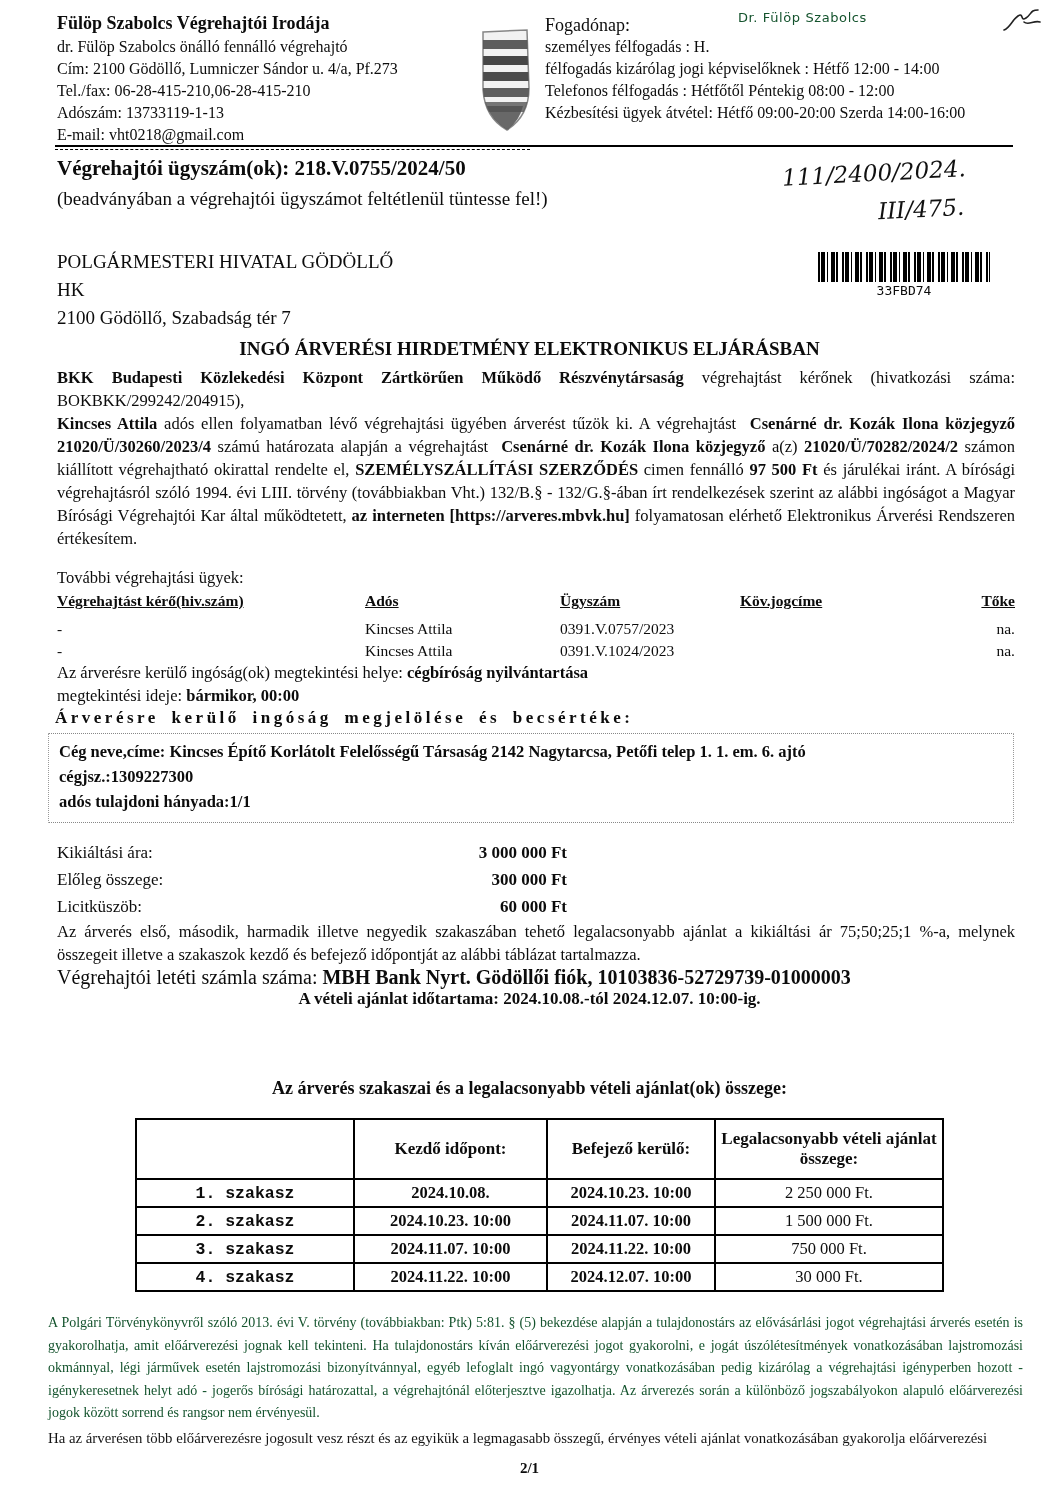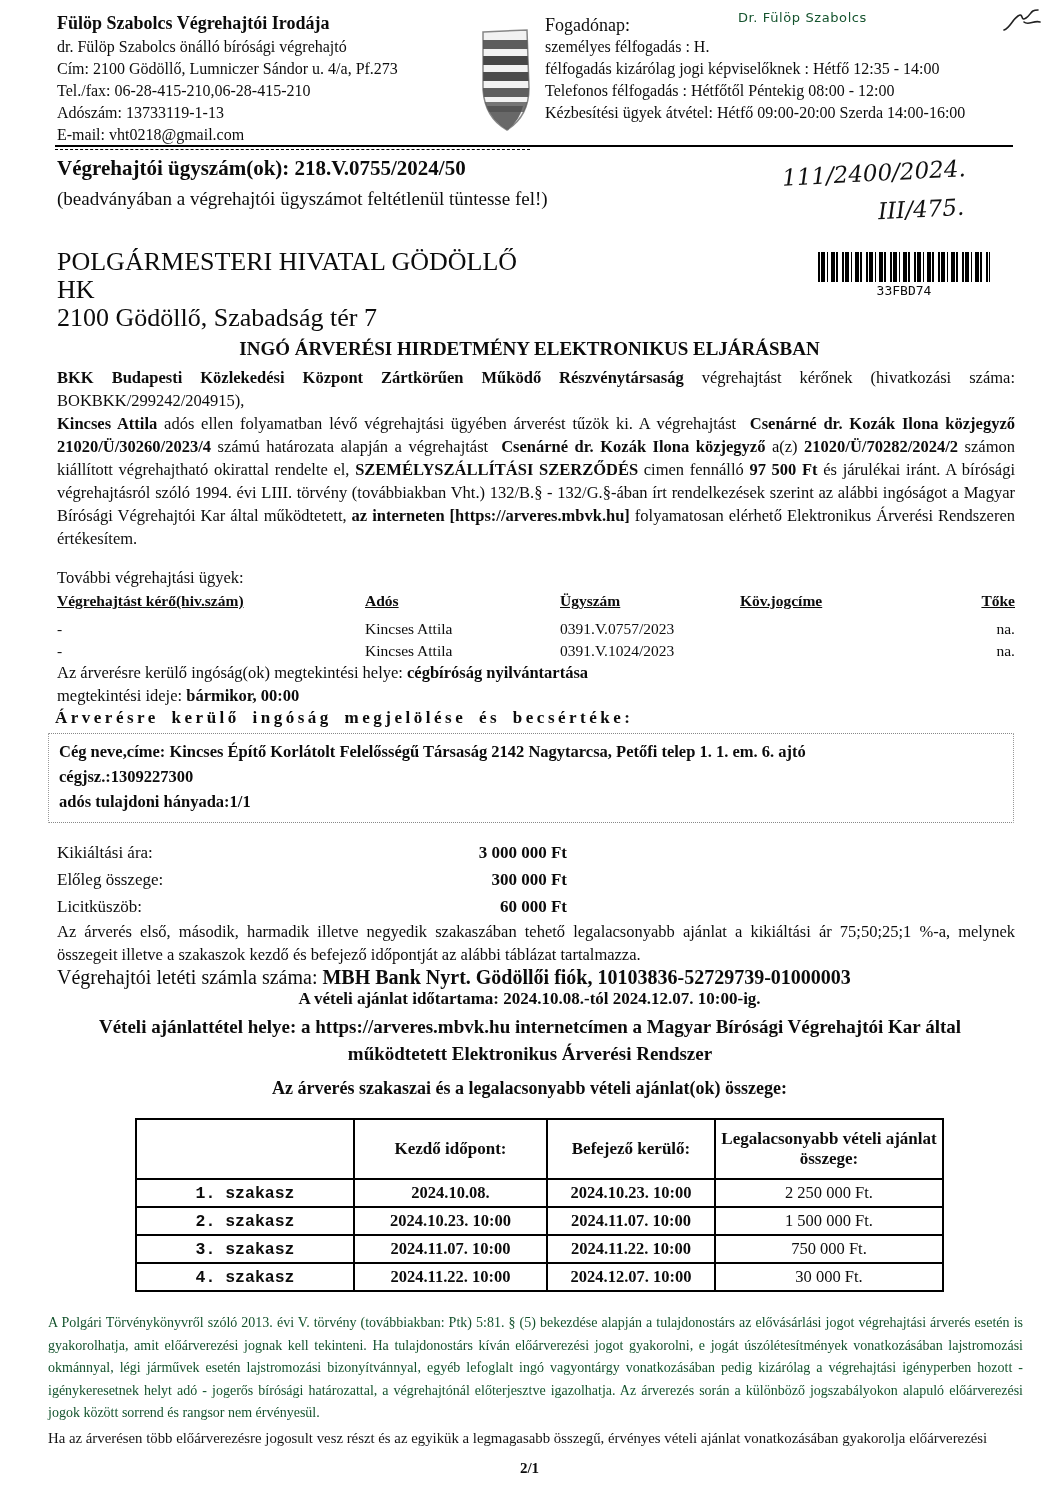--- a/index.html
+++ b/index.html
@@ -23,21 +23,21 @@
   .scribble{left:1000px;top:6px;}
   .hrule{left:55px;top:145px;width:958px;height:0;border-top:2px solid #000;}
   .hrule-dash{left:55px;top:149px;width:475px;height:0;border-top:1px dashed #000;}
   
   .case-head{left:57px;top:156px;font-size:21px;font-weight:bold;}
   .case-note{left:57px;top:188px;font-size:19px;}
   .hand{font-style:italic;font-size:23px;font-family:"DejaVu Serif",serif;transform:rotate(-3deg);color:#111;}
   .hand1{left:782px;top:160px;}
   .hand2{left:878px;top:196px;}
   
-  .addressee{left:57px;top:248px;font-size:26px;line-height:28px;}
+  .addressee{left:57px;top:248px;font-size:19px;line-height:28px;}
   .barcode-wrap{left:818px;top:252px;width:172px;text-align:center;}
   .barcode-bars{height:30px;width:172px;
     background:repeating-linear-gradient(90deg,#000 0 2px,#fff 2px 3px,#000 3px 7px,#fff 7px 9px,#000 9px 10px,#fff 10px 13px,#000 13px 17px,#fff 17px 18px,#000 18px 20px,#fff 20px 24px);}
   .barcode-text{font-size:13px;font-family:"DejaVu Sans Mono",monospace;margin-top:1px;}
   
   .doc-title{left:0;top:338px;width:100%;text-align:center;font-weight:bold;font-size:19px;}
   .intro{left:57px;top:366px;width:958px;font-size:16.5px;line-height:23px;text-align:justify;white-space:pre-wrap;}
   
   .further-label{left:57px;top:568px;font-size:16.5px;}
   .fc-table{left:57px;top:590px;width:958px;font-size:15.5px;}
@@ -78,21 +78,21 @@
   .page-num{left:0;top:1460px;width:100%;text-align:center;font-weight:bold;font-size:15px;}
   .bold{font-weight:bold;}
 </style>
 </head>
 <body>
 
 <div class="page">
 
   <div class="abs office">
     <div class="name">Fülöp Szabolcs Végrehajtói Irodája</div>
-    <div>dr. Fülöp Szabolcs önálló bírósági végrehajtó</div>
+    <div>dr. Fülöp Szabolcs önálló fennálló végrehajtó</div>
     <div>Cím: 2100 Gödöllő, Lumniczer Sándor u. 4/a, Pf.273</div>
     <div>Tel./fax: 06-28-415-210,06-28-415-210</div>
     <div>Adószám: 13733119-1-13</div>
     <div>E-mail: vht0218@gmail.com</div>
   </div>
 
   <div class="abs emblem">
     <svg width="56" height="106" viewBox="0 0 56 106">
       <defs>
         <clipPath id="shield">
@@ -108,21 +108,21 @@
         <rect x="6" y="74" width="46" height="10" fill="#555" opacity="0.8"></rect>
         <path d="M30 102 Q14 92 10 78 L46 78 Q42 94 30 102" fill="#505050" opacity="0.85"></path>
       </g>
       <path d="M6 4 L50 2 L52 60 Q52 88 30 102 Q8 90 6 62 Z" fill="none" stroke="#555" stroke-width="1.5" opacity="0.7"></path>
     </svg>
   </div>
 
   <div class="abs reception">
     <div class="label">Fogadónap:</div>
     <div>személyes félfogadás : H.</div>
-    <div>félfogadás kizárólag jogi képviselőknek : Hétfő  12:35 - 14:00</div>
+    <div>félfogadás kizárólag jogi képviselőknek : Hétfő  12:00 - 14:00</div>
     <div>Telefonos félfogadás : Hétfőtől Péntekig  08:00 - 12:00</div>
     <div>Kézbesítési ügyek átvétel: Hétfő 09:00-20:00 Szerda 14:00-16:00</div>
   </div>
   <div class="abs stamp">Dr. Fülöp Szabolcs</div>
 
   <div class="abs scribble">
     <svg width="44" height="34" viewBox="0 0 44 34">
       <path d="M4 24 C10 22 12 14 18 10 C24 6 20 16 26 12 C32 8 30 4 38 4 M24 16 C28 20 34 14 40 16" fill="none" stroke="#222" stroke-width="1.6" stroke-linecap="round"></path>
     </svg>
   </div>
@@ -196,21 +196,20 @@
   </div>
   <div class="abs price-row p3">
     <span>Licitküszöb:</span>
     <span class="val">60 000 Ft</span>
   </div>
 
   <div class="abs stage-note">Az árverés első, második, harmadik illetve negyedik szakaszában tehető legalacsonyabb ajánlat a kikiáltási ár 75;50;25;1 %-a, melynek összegeit illetve a szakaszok kezdő és befejező időpontját az alábbi táblázat tartalmazza.</div>
   <div class="abs deposit"><span>Végrehajtói letéti számla száma: </span><span class="bold">MBH Bank Nyrt. Gödöllői fiók, 10103836-52729739-01000003</span></div>
 
   <div class="abs offer-period">A vételi ajánlat időtartama: 2024.10.08.-tól 2024.12.07. 10:00-ig.</div>
-  <div class="abs offer-place">Vételi ajánlattétel helye: a https://arveres.mbvk.hu internetcímen a Magyar Bírósági Végrehajtói Kar által működtetett Elektronikus Árverési Rendszer</div>
   <div class="abs stages-caption">Az árverés szakaszai és a legalacsonyabb vételi ajánlat(ok) összege:</div>
 
   <table class="abs stages-table">
     <tbody>
         <tr class="head">
       <th class="c0"></th>
       <th class="c1">Kezdő időpont:</th>
       <th class="c2">Befejező kerülő:</th>
       <th class="c3">Legalacsonyabb vételi ajánlat összege:</th>
     </tr>

